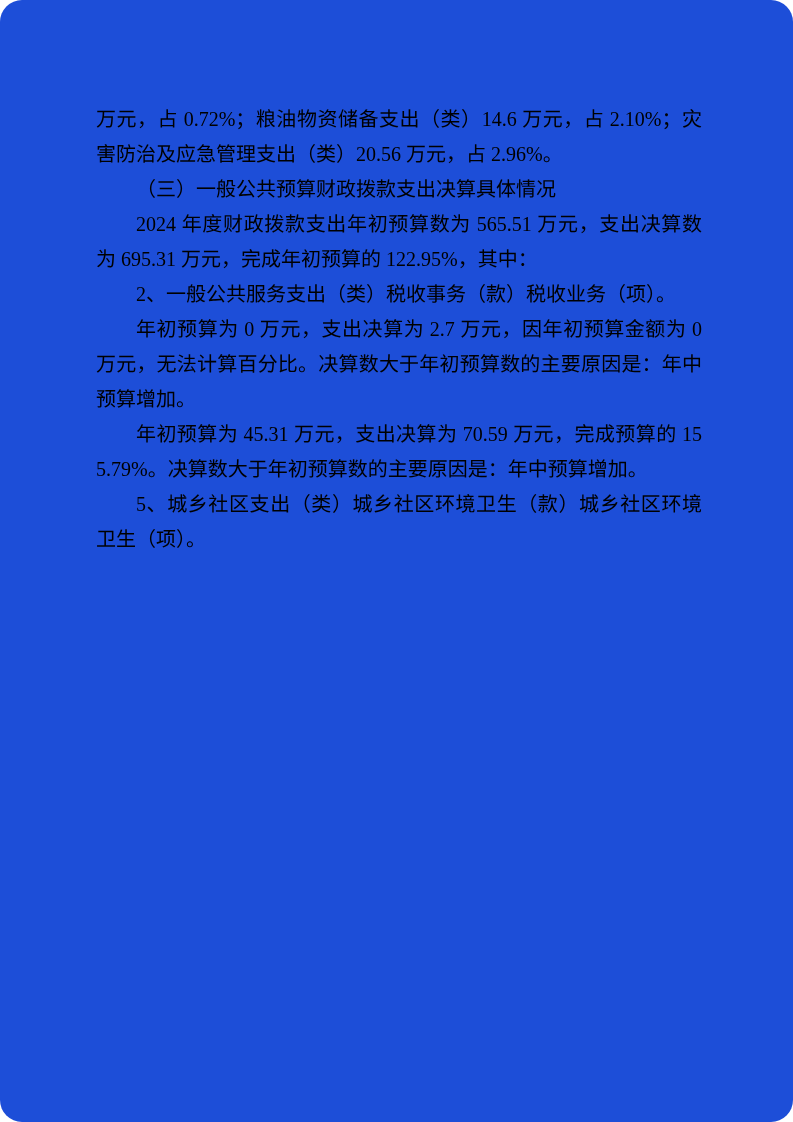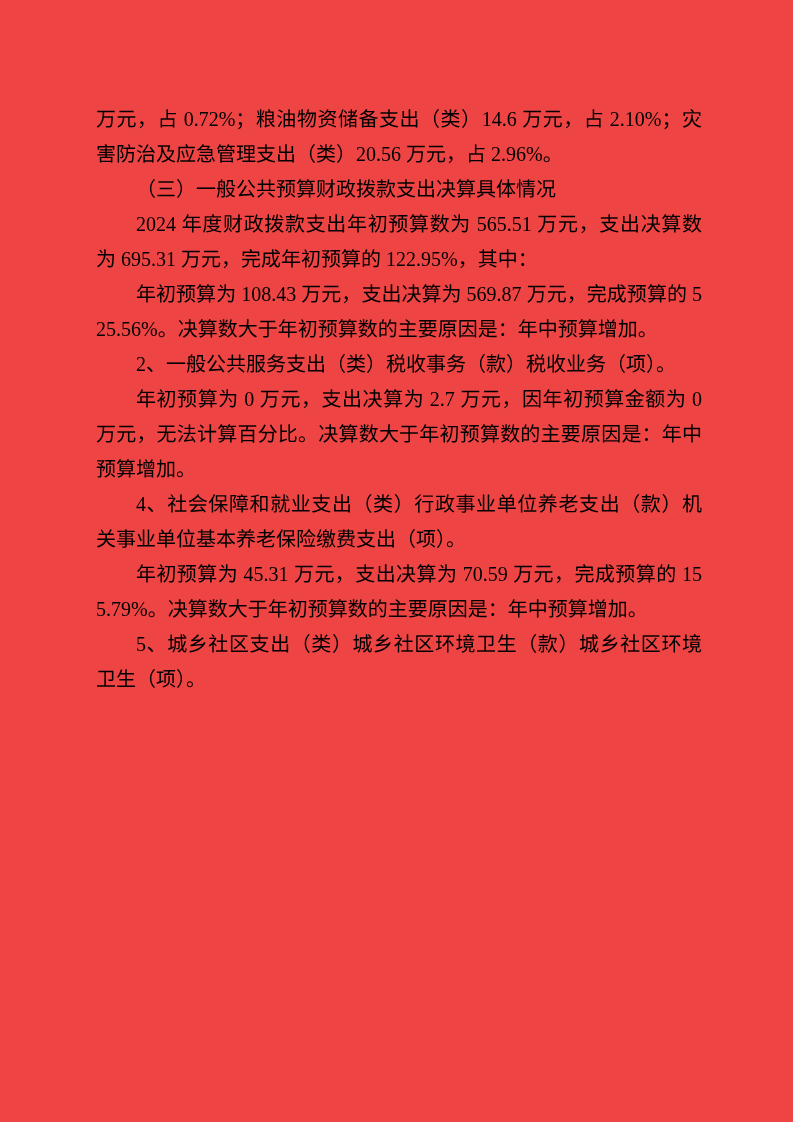--- a/index.html
+++ b/index.html
@@ -5,28 +5,29 @@
   html, body {
     margin: 0;
     padding: 0;
     background: #ffffff;
   }
   .page {
     position: relative;
     width: 793px;
     height: 1122px;
     margin: 0 auto;
-    background: #ef4444;
+    background: #1d4ed8;
     box-sizing: border-box;
     padding: 102px 91px 0 96px;
     color: #000000;
     font-family: "Liberation Serif", "DejaVu Serif", serif;
     font-size: 20px;
     line-height: 35px;
     overflow: hidden;
+    border-radius: 22px;
   }
   .page p {
     margin: 0;
     padding: 0;
     text-align: justify;
     text-indent: 2em;
     word-break: break-all;
   }
   .page p.no-indent {
     text-indent: 0;
@@ -37,19 +38,17 @@
     letter-spacing: 0;
   }
 </style>
 </head>
 <body>
 
 <div class="page">
   <p class="no-indent">万元，占 0.72%；粮油物资储备支出（类）14.6 万元，占 2.10%；灾害防治及应急管理支出（类）20.56 万元，占 2.96%。</p>
   <p class="heading">（三）一般公共预算财政拨款支出决算具体情况</p>
   <p>2024 年度财政拨款支出年初预算数为 565.51 万元，支出决算数为 695.31 万元，完成年初预算的 122.95%，其中：</p>
-  <p>年初预算为 108.43 万元，支出决算为 569.87 万元，完成预算的 525.56%。决算数大于年初预算数的主要原因是：年中预算增加。</p>
   <p>2、一般公共服务支出（类）税收事务（款）税收业务（项）。</p>
   <p>年初预算为 0 万元，支出决算为 2.7 万元，因年初预算金额为 0 万元，无法计算百分比。决算数大于年初预算数的主要原因是：年中预算增加。</p>
-  <p>4、社会保障和就业支出（类）行政事业单位养老支出（款）机关事业单位基本养老保险缴费支出（项）。</p>
   <p>年初预算为 45.31 万元，支出决算为 70.59 万元，完成预算的 155.79%。决算数大于年初预算数的主要原因是：年中预算增加。</p>
   <p>5、城乡社区支出（类）城乡社区环境卫生（款）城乡社区环境卫生（项）。</p>
 </div>
 
 </body></html>

